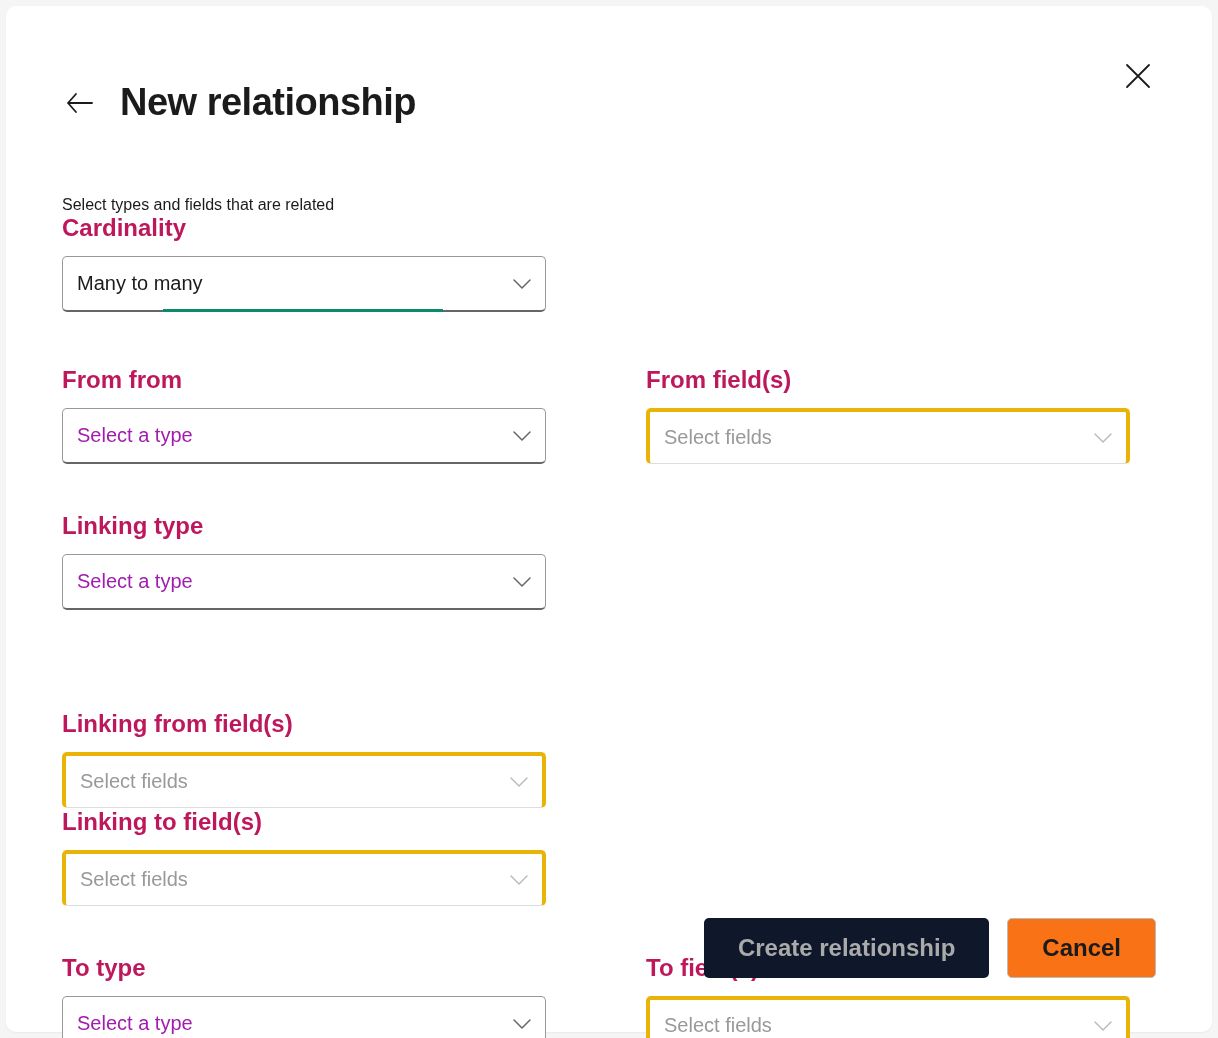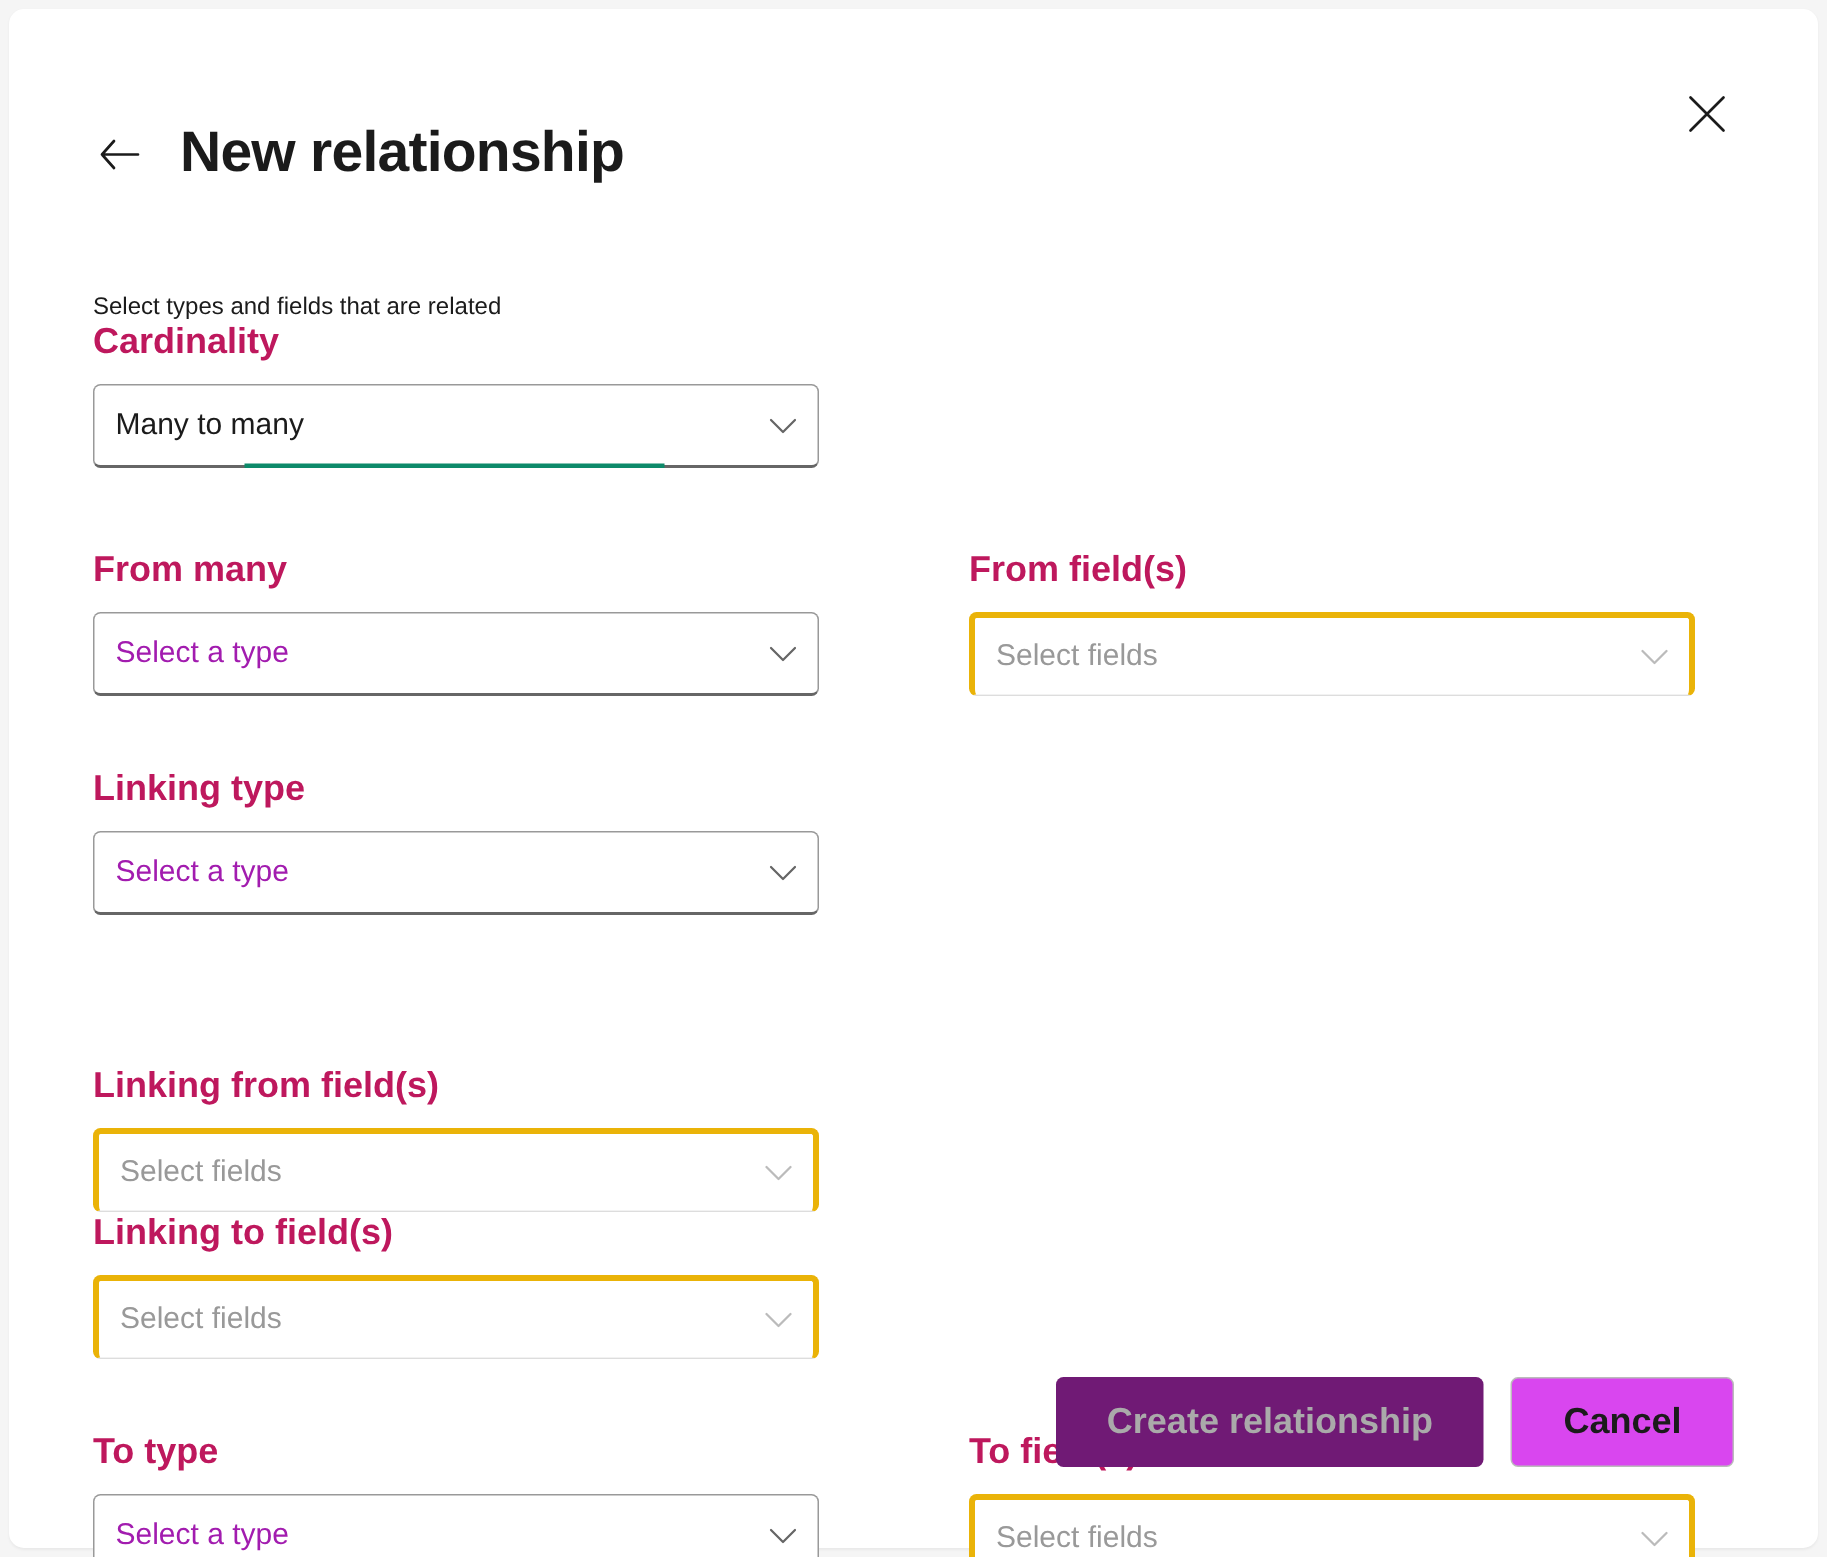--- a/index.html
+++ b/index.html
@@ -158,26 +158,26 @@
       border-radius: 5px;
       font-size: 24px;
       font-weight: 600;
       cursor: pointer;
       display: flex;
       align-items: center;
       justify-content: center;
       border: none;
     }
     .btn-primary {
-      background: #701a75;
+      background: #0f172a;
       color: #aaa;
       cursor: not-allowed;
     }
     .btn-secondary {
-      background: #d946ef;
+      background: #f97316;
       color: #1b1b1b;
       border: 1px solid #bbb;
     }
   </style>
 </head>
 <body>
 
 <div class="dialog">
 
   <div class="header">
@@ -206,21 +206,21 @@
           <svg viewBox="0 0 18 12">
               <path d="M 1 2 L 9 10 L 17 2" stroke="#666" stroke-width="1.5" fill="none" stroke-linecap="round" stroke-linejoin="round"></path>
             </svg>
         </span>
       </div>
     </div>
   </div>
 
   <div class="row">
     <div class="field-group">
-      <label class="field-label">From many</label>
+      <label class="field-label">From from</label>
       <div class="select-box">
         <span class="placeholder">Select a type</span>
         <span class="chevron">
           <svg viewBox="0 0 18 12">
               <path d="M 1 2 L 9 10 L 17 2" stroke="#666" stroke-width="1.5" fill="none" stroke-linecap="round" stroke-linejoin="round"></path>
             </svg>
         </span>
       </div>
     </div>
     <div class="field-group right">

